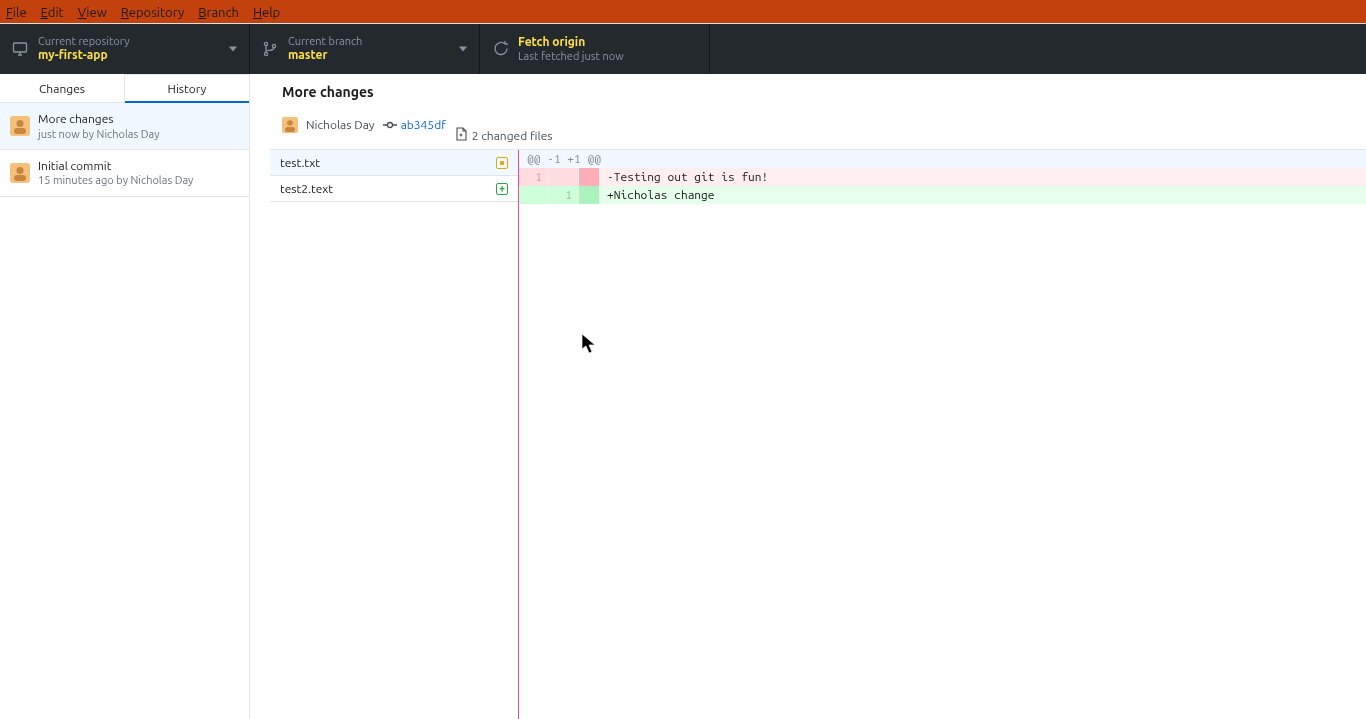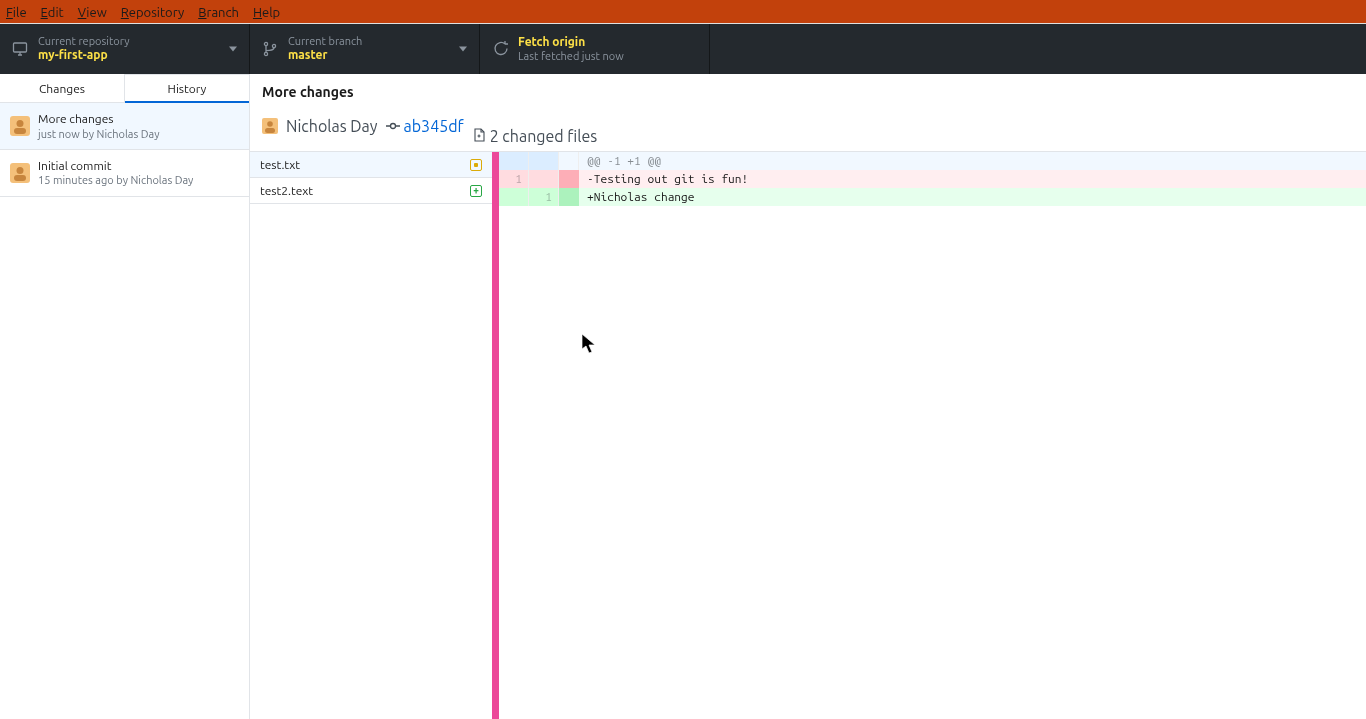--- a/index.html
+++ b/index.html
@@ -16,21 +16,21 @@
   .tool-seg.repo { width: 250px; }
   .tool-seg.branch { width: 230px; }
   .tool-seg.fetch { width: 230px; border-right: 1px solid #141719; }
   .tool-icon { width: 16px; height: 16px; margin-right: 10px; flex-shrink: 0; }
   .tool-text { display: flex; flex-direction: column; line-height: 1.2; }
   .tool-label { font-size: 11px; color: #8b949e; }
   .tool-value { font-size: 12px; font-weight: 600; color: #fde047; }
   .tool-caret { position: absolute; right: 12px; top: 50%; transform: translateY(-50%); width: 0; height: 0; border-left: 4px solid transparent; border-right: 4px solid transparent; border-top: 5px solid #8b949e; }
 
   
-  .main { display: flex; height: calc(719px - 24px - 50px); }
+  .main { display: flex; height: calc(719px - 24px - 50px); gap: 20px; }
 
   
   .sidebar { width: 250px; border-right: 1px solid #e1e4e8; display: flex; flex-direction: column; }
   .tabs { display: flex; height: 29px; border-bottom: 1px solid #e1e4e8; }
   .tab { flex: 1; display: flex; align-items: center; justify-content: center; font-size: 12px; cursor: pointer; border-right: 1px solid #e1e4e8; }
   .tab:last-child { border-right: none; }
   .tab.active { border-bottom: 2px solid #0366d6; margin-bottom: -1px; border-top: 1px solid #e1e4e8; }
 
   .commit-list { flex: 1; overflow: auto; }
   .commit-item { display: flex; align-items: center; padding: 8px 10px; border-bottom: 1px solid #e1e4e8; cursor: pointer; gap: 8px; }
@@ -38,47 +38,47 @@
   .avatar { width: 20px; height: 20px; border-radius: 3px; flex-shrink: 0; }
   .avatar svg { display: block; }
   .commit-texts { display: flex; flex-direction: column; line-height: 1.3; }
   .commit-title { font-size: 12px; }
   .commit-meta { font-size: 11px; color: #6a737d; }
 
   
   .detail { flex: 1; display: flex; flex-direction: column; }
   .detail-header { padding: 10px 12px 6px; }
   .detail-title { font-size: 14px; font-weight: 600; margin-bottom: 6px; }
-  .detail-sub { display: flex; align-items: center; gap: 8px; font-size: 16px; color: #444d56; }
+  .detail-sub { display: flex; align-items: center; gap: 8px; font-size: 12px; color: #444d56; }
   .mini-avatar { width: 16px; height: 16px; border-radius: 2px; }
   .mini-avatar svg { display:block; }
   .sha-badge { display: flex; align-items: center; gap: 4px; }
   .sha-link { color: #0366d6; }
   .commit-dot { display: inline-flex; width: 14px; height: 14px; }
   .changed-files { display: flex; align-items: center; gap: 4px; margin-top: 21px; }
 
   
   .detail-body { display: flex; flex: 1; border-top: 1px solid #e1e4e8; overflow: hidden; }
-  .file-list { width: 249px; border-right: 7px solid #ec4899; }
+  .file-list { width: 249px; border-right: 1px solid #ec4899; }
   .file-row { display: flex; align-items: center; justify-content: space-between; padding: 6px 10px; border-bottom: 1px solid #e1e4e8; font-size: 12px; cursor: pointer; }
   .file-row.selected { background: #f1f8ff; }
   .status-box { width: 12px; height: 12px; border: 1px solid; display: flex; align-items: center; justify-content: center; font-size: 11px; line-height: 1; font-weight: 700; border-radius: 2px; }
   .status-box.mod { border-color: #dbab09; color: #dbab09; }
   .status-box.mod::before { content: ""; width: 4px; height: 4px; background: #dbab09; border-radius: 1px; display:block; }
   .status-box.add { border-color: #28a745; color: #28a745; }
   .status-box.add::before { content: "+"; font-size: 10px; display:block; }
 
   .diff-view { flex: 1; font-family: "Ubuntu Mono", Consolas, monospace; font-size: 12px; overflow: auto; }
   .diff-row { display: flex; height: 18px; line-height: 18px; }
   .gutter { width: 30px; text-align: right; padding-right: 6px; color: rgba(27,31,35,0.3); border-right: 1px solid #eee; flex-shrink: 0; background: #fafbfc; }
   .gutter-l { border-right: 1px solid #eee; }
   .gutter-r { }
   .marker { width: 20px; flex-shrink: 0; border-right: 1px solid #eee; }
   .code { padding-left: 8px; white-space: pre; flex: 1; }
-  .row-hunk { background: #f1f8ff; color: rgba(27,31,35,0.5); }
+  .row-hunk { background: #f1f8ff; color: rgba(27,31,35,0.5); flex-direction: column; }
   .row-hunk .gutter { background: #dbedff; }
   .row-del { background: #ffeef0; }
   .row-del .gutter { background: #ffdce0; }
   .row-del .marker { background: #fdaeb7; border-right-color: #fdaeb7; }
   .row-add { background: #e6ffed; }
   .row-add .gutter { background: #cdffd8; }
   .row-add .marker { background: #acf2bd; border-right-color: #acf2bd; }
 
   .cursor { position: absolute; left: 582px; top: 334px; width: 14px; height: 20px; pointer-events: none; }
 </style>

